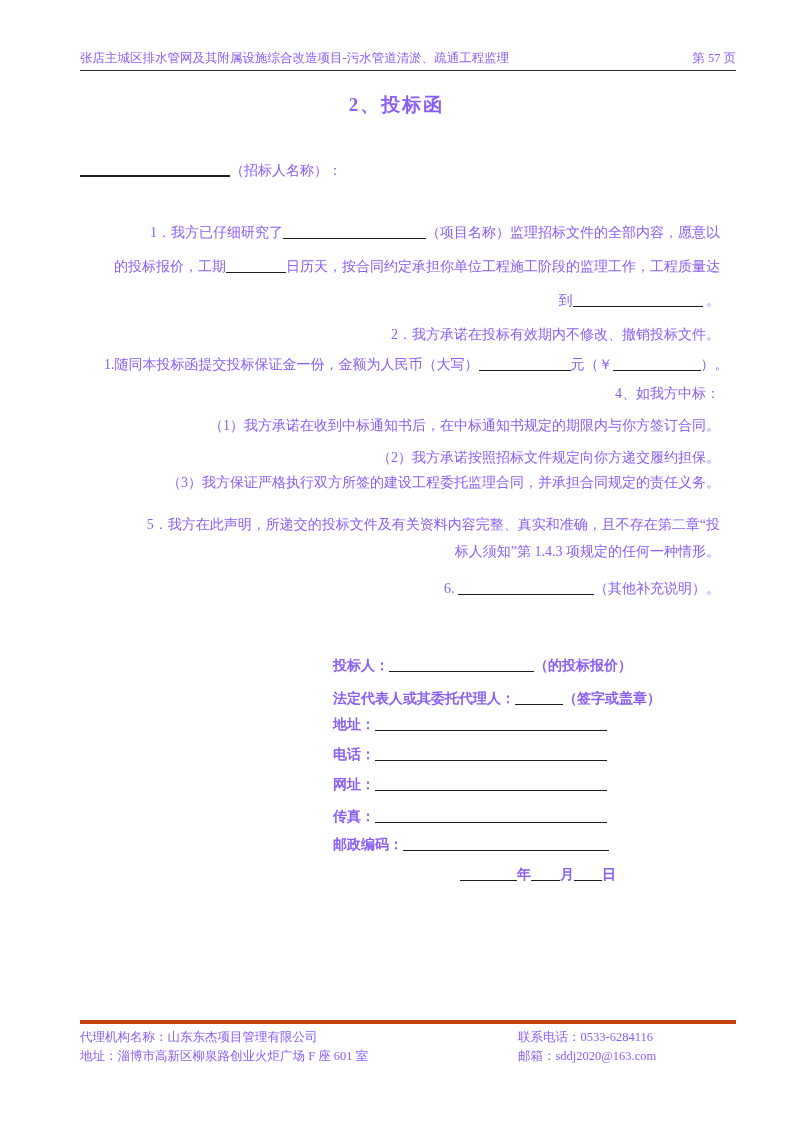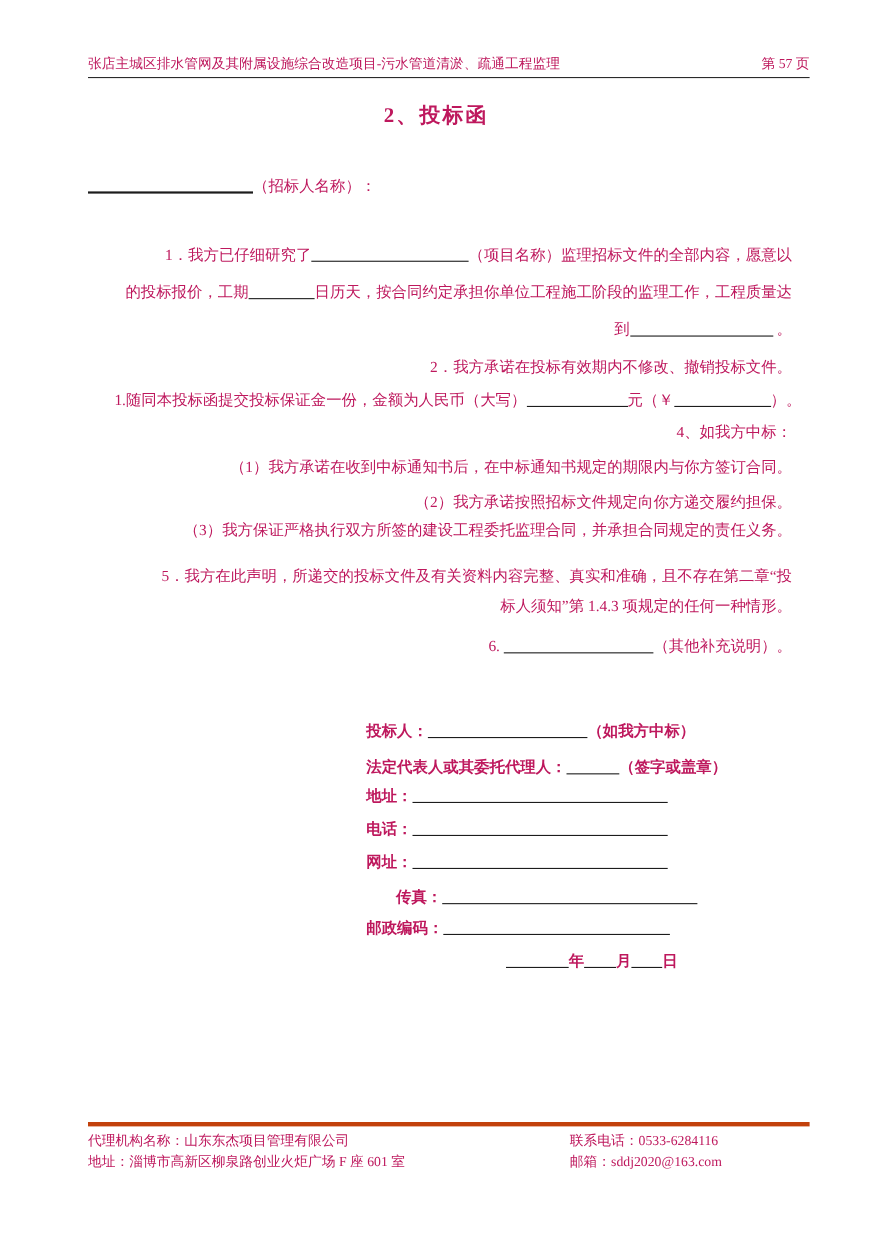--- a/index.html
+++ b/index.html
@@ -2,21 +2,21 @@
 <html><head>
 <meta charset="utf-8">
 <style>
   html,body{margin:0;padding:0;background:#e8e8e8;}
   .page{
     position:relative;
     width:793px;height:1122px;
     margin:0 auto;
     background:#ffffff;
     font-family:"Liberation Serif","DejaVu Serif",serif;
-    color:#be185d;
+    color:#8b5cf6;
     overflow:hidden;
   }
   
   .header{
     position:absolute;top:50px;left:80px;width:656px;
     display:flex;justify-content:space-between;align-items:flex-end;
     font-size:12.5px;line-height:16px;
     border-bottom:1px solid #2a2a2a;padding-bottom:4px;
     white-space:nowrap;
   }
@@ -48,21 +48,21 @@
   .body .line:nth-child(9){margin-top:4px;padding-left:10px;}
   .body .line:nth-child(10){margin-top:21px;padding-left:27px;}
   .body .line:nth-child(11){margin-top:6px;}
   .body .line:nth-child(12){margin-top:16px;padding-left:38px;}
   
   .sig{position:absolute;top:655px;left:333px;font-weight:bold;}
   .sig .line:nth-child(2){margin-top:12px;}
   .sig .line:nth-child(3){margin-top:5px;}
   .sig .line:nth-child(4){margin-top:9px;}
   .sig .line:nth-child(5){margin-top:9px;}
-  .sig .line:nth-child(6){margin-top:11px;text-align:center;}
+  .sig .line:nth-child(6){margin-top:11px;}
   .sig .line:nth-child(7){margin-top:7px;}
   .sig .line:nth-child(8){margin-top:9px;margin-left:127px;}
   
   .footer{
     position:absolute;top:1020px;left:80px;width:656px;
     border-top:4px solid #c2410c;padding-top:4px;
     display:flex;font-size:12.5px;line-height:19px;
     white-space:nowrap;
   }
   .footer .fcol-left{flex:1;}
@@ -93,21 +93,21 @@
       <div class="line"><span class="run">4、如我方中标：</span></div>
       <div class="line"><span class="run">（1）我方承诺在收到中标通知书后，在中标通知书规定的期限内与你方签订合同。</span></div>
       <div class="line"><span class="run">（2）我方承诺按照招标文件规定向你方递交履约担保。</span></div>
       <div class="line"><span class="run">（3）我方保证严格执行双方所签的建设工程委托监理合同，并承担合同规定的责任义务。</span></div>
       <div class="line"><span class="run">5．我方在此声明，所递交的投标文件及有关资料内容完整、真实和准确，且不存在第二章“投</span></div>
       <div class="line"><span class="run">标人须知”第 1.4.3 项规定的任何一种情形。</span></div>
       <div class="line"><span class="run">6. </span><span class="blank" style="width: 136px;"></span><span class="run">（其他补充说明）。</span></div>
     </div>
 
   <div class="sig">
-      <div class="line"><span class="run">投标人：</span><span class="blank" style="width: 145px;"></span><span class="run">（如我方中标）</span></div>
+      <div class="line"><span class="run">投标人：</span><span class="blank" style="width: 145px;"></span><span class="run">（的投标报价）</span></div>
       <div class="line"><span class="run">法定代表人或其委托代理人：</span><span class="blank" style="width: 48px;"></span><span class="run">（签字或盖章）</span></div>
       <div class="line"><span class="run">地址：</span><span class="blank" style="width: 232px;"></span></div>
       <div class="line"><span class="run">电话：</span><span class="blank" style="width: 232px;"></span></div>
       <div class="line"><span class="run">网址：</span><span class="blank" style="width: 232px;"></span></div>
       <div class="line"><span class="run">传真：</span><span class="blank" style="width: 232px;"></span></div>
       <div class="line"><span class="run">邮政编码：</span><span class="blank" style="width: 206px;"></span></div>
       <div class="line"><span class="blank" style="width: 57px;"></span><span class="run">年</span><span class="blank" style="width: 29px;"></span><span class="run">月</span><span class="blank" style="width: 28px;"></span><span class="run">日</span></div>
     </div>
 
   <div class="footer">

